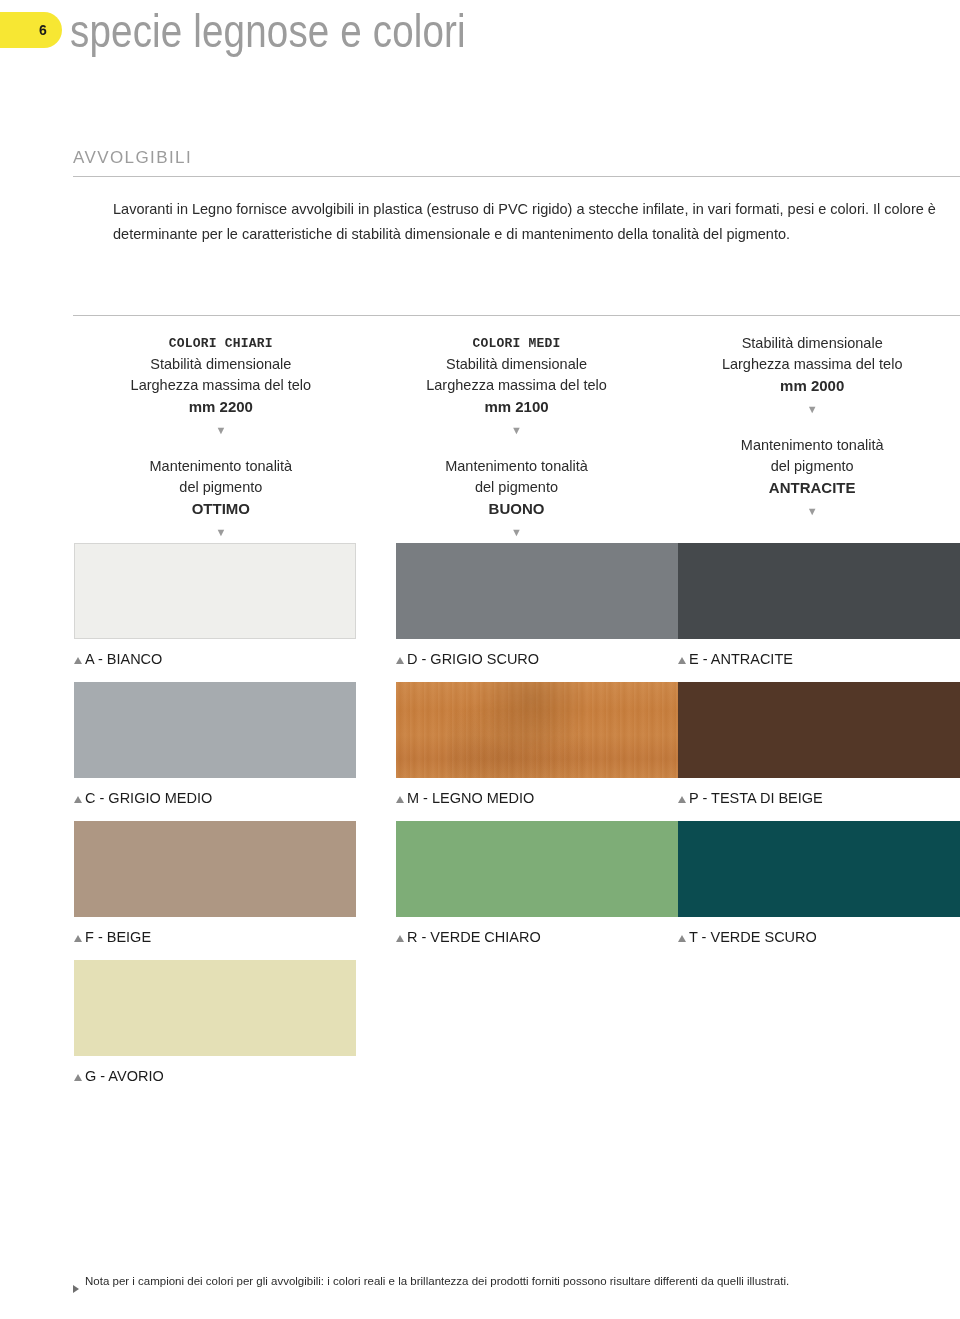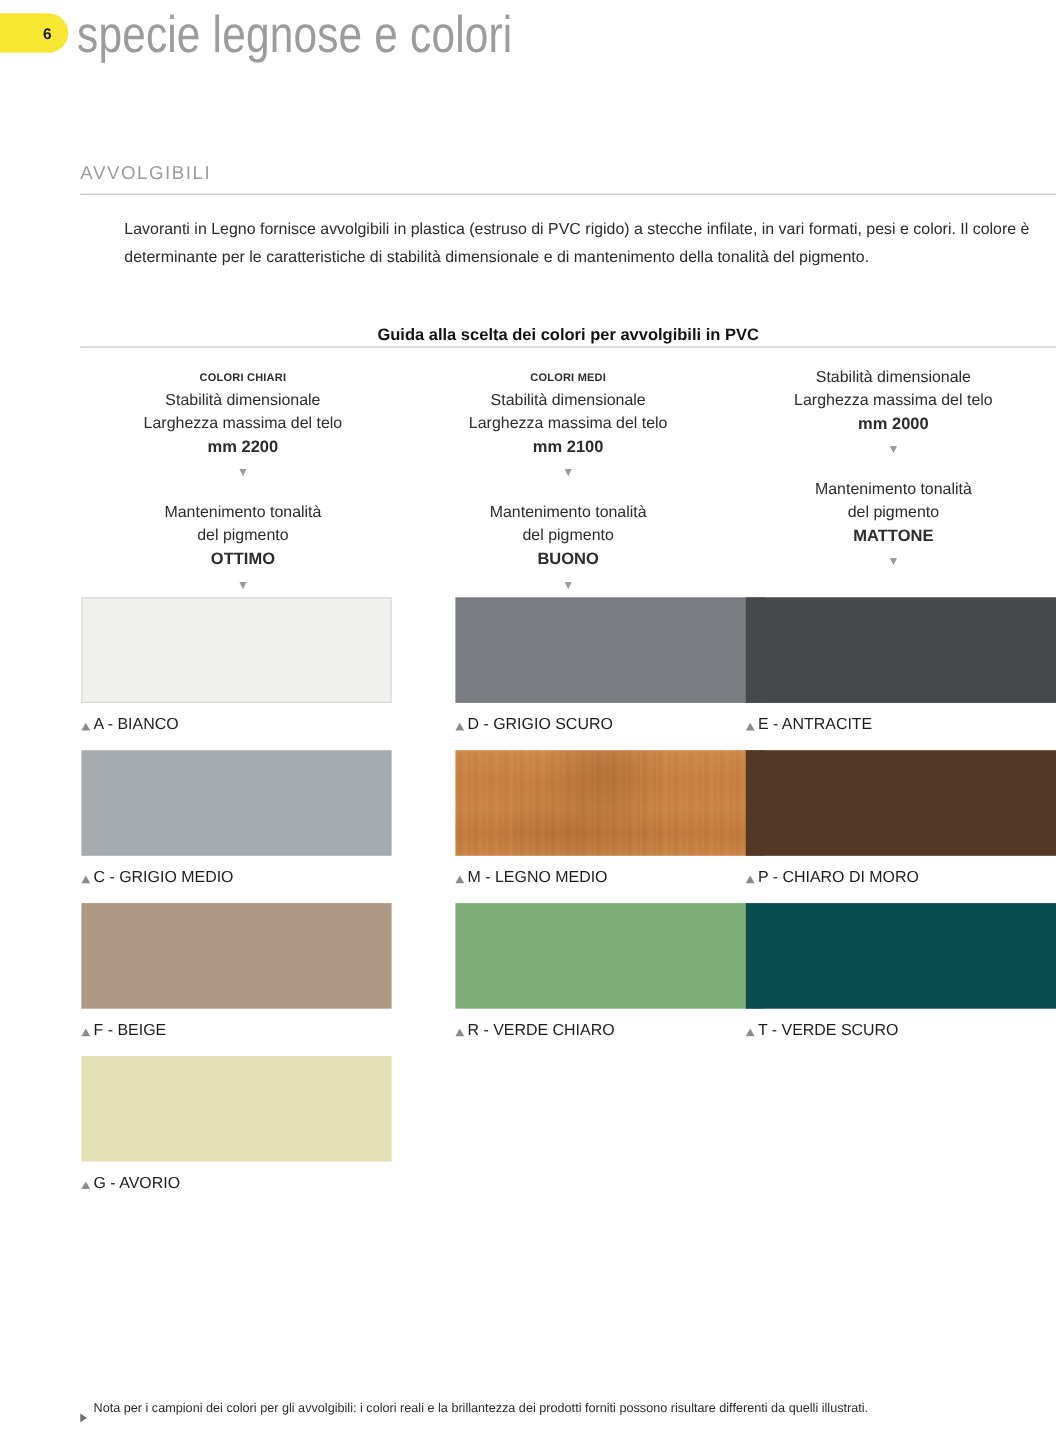--- a/index.html
+++ b/index.html
@@ -116,24 +116,25 @@
     top: 333px;
     width: 887px;
     display: flex;
   }
   .guide-col {
     width: 295.7px;
     text-align: center;
     color: #2b2b2b;
   }
   .g-title {
-    font-size: 10px;
+    font-size: 13px;
     font-weight: bold;
     line-height: 21px;
     letter-spacing: 0.2px;
+    font-family: Liberation Mono, monospace;
   }
   .g-line {
     font-size: 14.5px;
     line-height: 21px;
   }
   .g-value {
     font-size: 15px;
     font-weight: bold;
     line-height: 22px;
   }
@@ -155,21 +156,21 @@
   .swatch-row {
     position: relative;
     height: 139px;
   }
   .swatch-cell {
     position: absolute;
     top: 0;
     width: 228px;
   }
   .swatch-cell.c0 { left: 0; }
-  .swatch-cell.c1 { left: 320px; padding-left: 20px; }
+  .swatch-cell.c1 { left: 302px; padding-left: 20px; }
   .swatch-cell.c2 { left: 604px; }
 
   .swatch {
     width: 282px;
     height: 96px;
     position: relative;
     overflow: hidden;
   }
   .swatch.bordered { border: 1px solid #D6D6D4; }
 
@@ -271,21 +272,20 @@
     <div class="page-tab"></div>
     <div class="page-number">6</div>
     <div class="header-title">specie legnose e colori</div>
   </div>
 
   <div class="section-heading">AVVOLGIBILI</div>
   <div class="rule rule-under-heading"></div>
 
   <div class="intro">Lavoranti in Legno fornisce avvolgibili in plastica (estruso di PVC rigido) a stecche infilate, in vari formati, pesi e colori. Il colore è determinante per le caratteristiche di stabilità dimensionale e di mantenimento della tonalità del pigmento.</div>
 
-  <div class="guide-title">Guida alla scelta dei colori per avvolgibili in PVC</div>
   <div class="rule rule-under-guide"></div>
 
   <div class="guide-cols">
 
     <div class="guide-col">
       <div class="g-title">COLORI CHIARI</div>
       <div class="g-line">Stabilità dimensionale</div>
       <div class="g-line">Larghezza massima del telo</div>
       <div class="g-value">mm 2200</div>
       <div class="g-arrow">▼</div>
@@ -310,21 +310,21 @@
     </div>
 
     <div class="guide-col">
       <div class="g-line">Stabilità dimensionale</div>
       <div class="g-line">Larghezza massima del telo</div>
       <div class="g-value">mm 2000</div>
       <div class="g-arrow">▼</div>
       <div class="g-gap"></div>
       <div class="g-line">Mantenimento tonalità</div>
       <div class="g-line">del pigmento</div>
-      <div class="g-value">MATTONE</div>
+      <div class="g-value">ANTRACITE</div>
       <div class="g-arrow">▼</div>
     </div>
 
   </div>
 
   <div class="swatch-grid">
       <div class="swatch-row">
         <div class="swatch-cell c0">
           <div class="swatch bordered" style="background: rgb(239, 239, 236);"></div>
           <div class="swatch-label">
@@ -359,21 +359,21 @@
           <div class="swatch wood-medium"></div>
           <div class="swatch-label">
             <span class="tri"></span>
             <span>M - LEGNO MEDIO</span>
           </div>
         </div>
         <div class="swatch-cell c2">
           <div class="swatch" style="background: rgb(83, 55, 39);"></div>
           <div class="swatch-label">
             <span class="tri"></span>
-            <span>P - CHIARO DI MORO</span>
+            <span>P - TESTA DI BEIGE</span>
           </div>
         </div>
       </div>
       <div class="swatch-row">
         <div class="swatch-cell c0">
           <div class="swatch" style="background: rgb(174, 151, 131);"></div>
           <div class="swatch-label">
             <span class="tri"></span>
             <span>F - BEIGE</span>
           </div>

